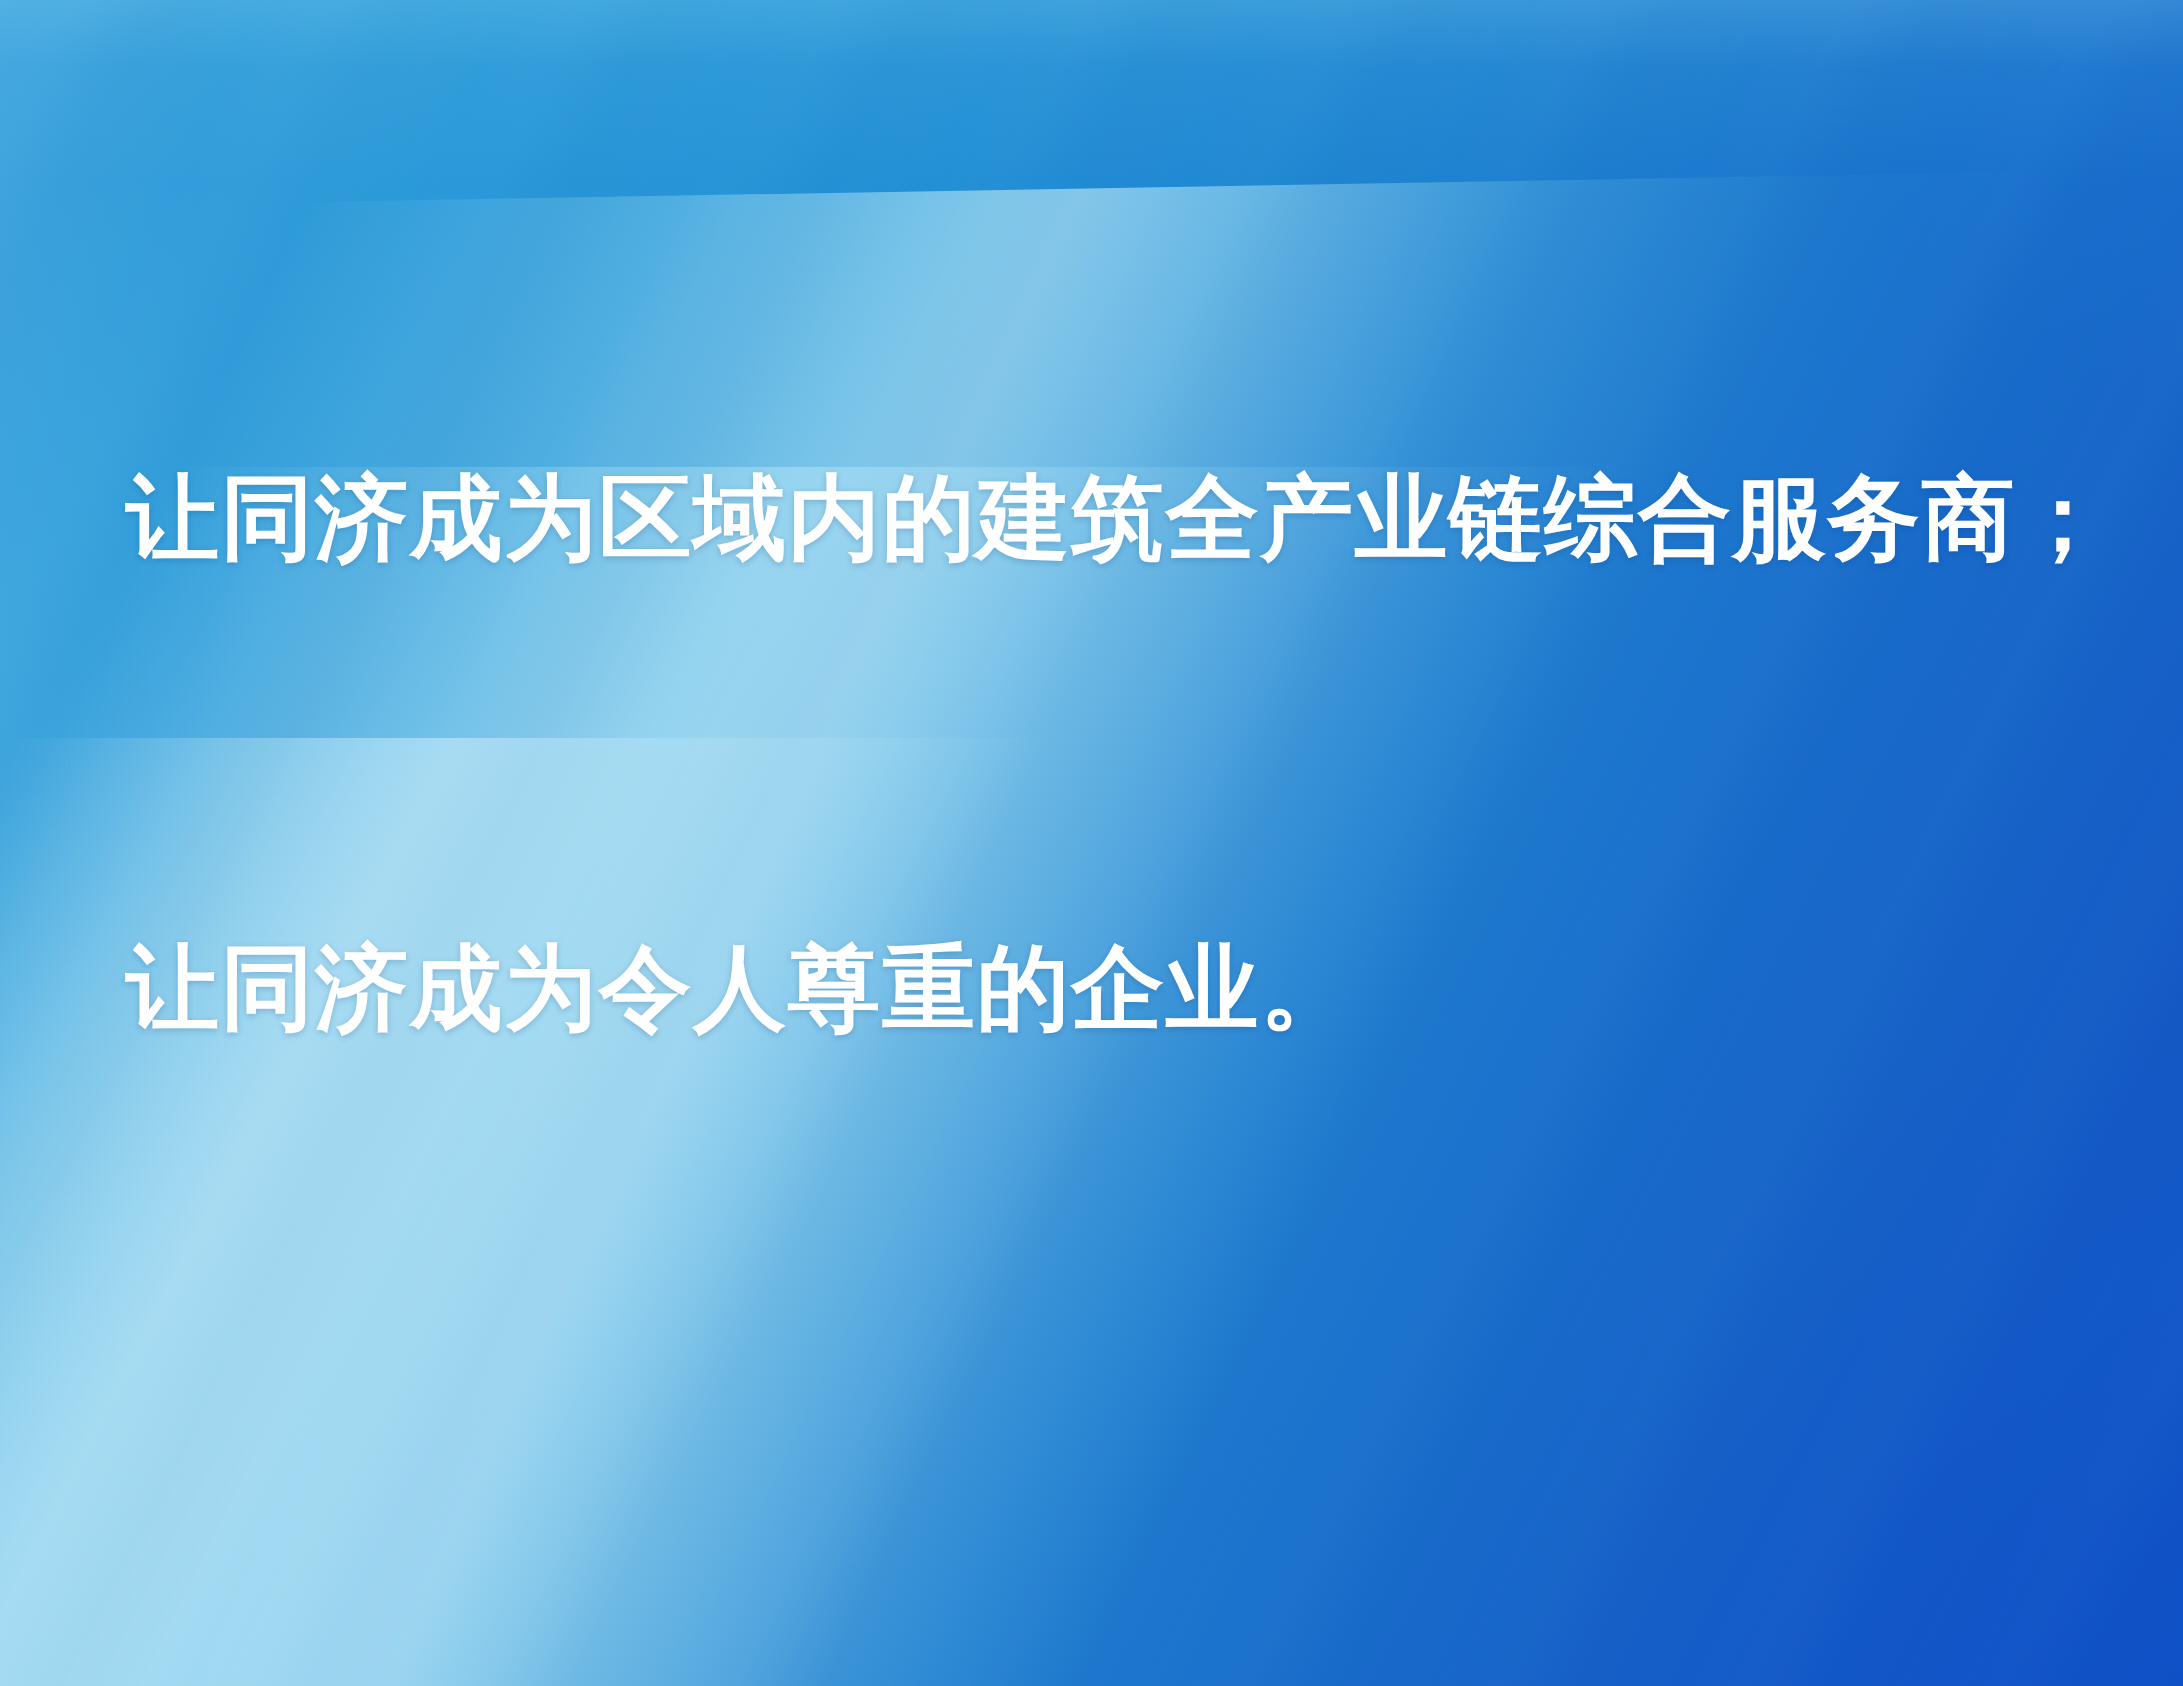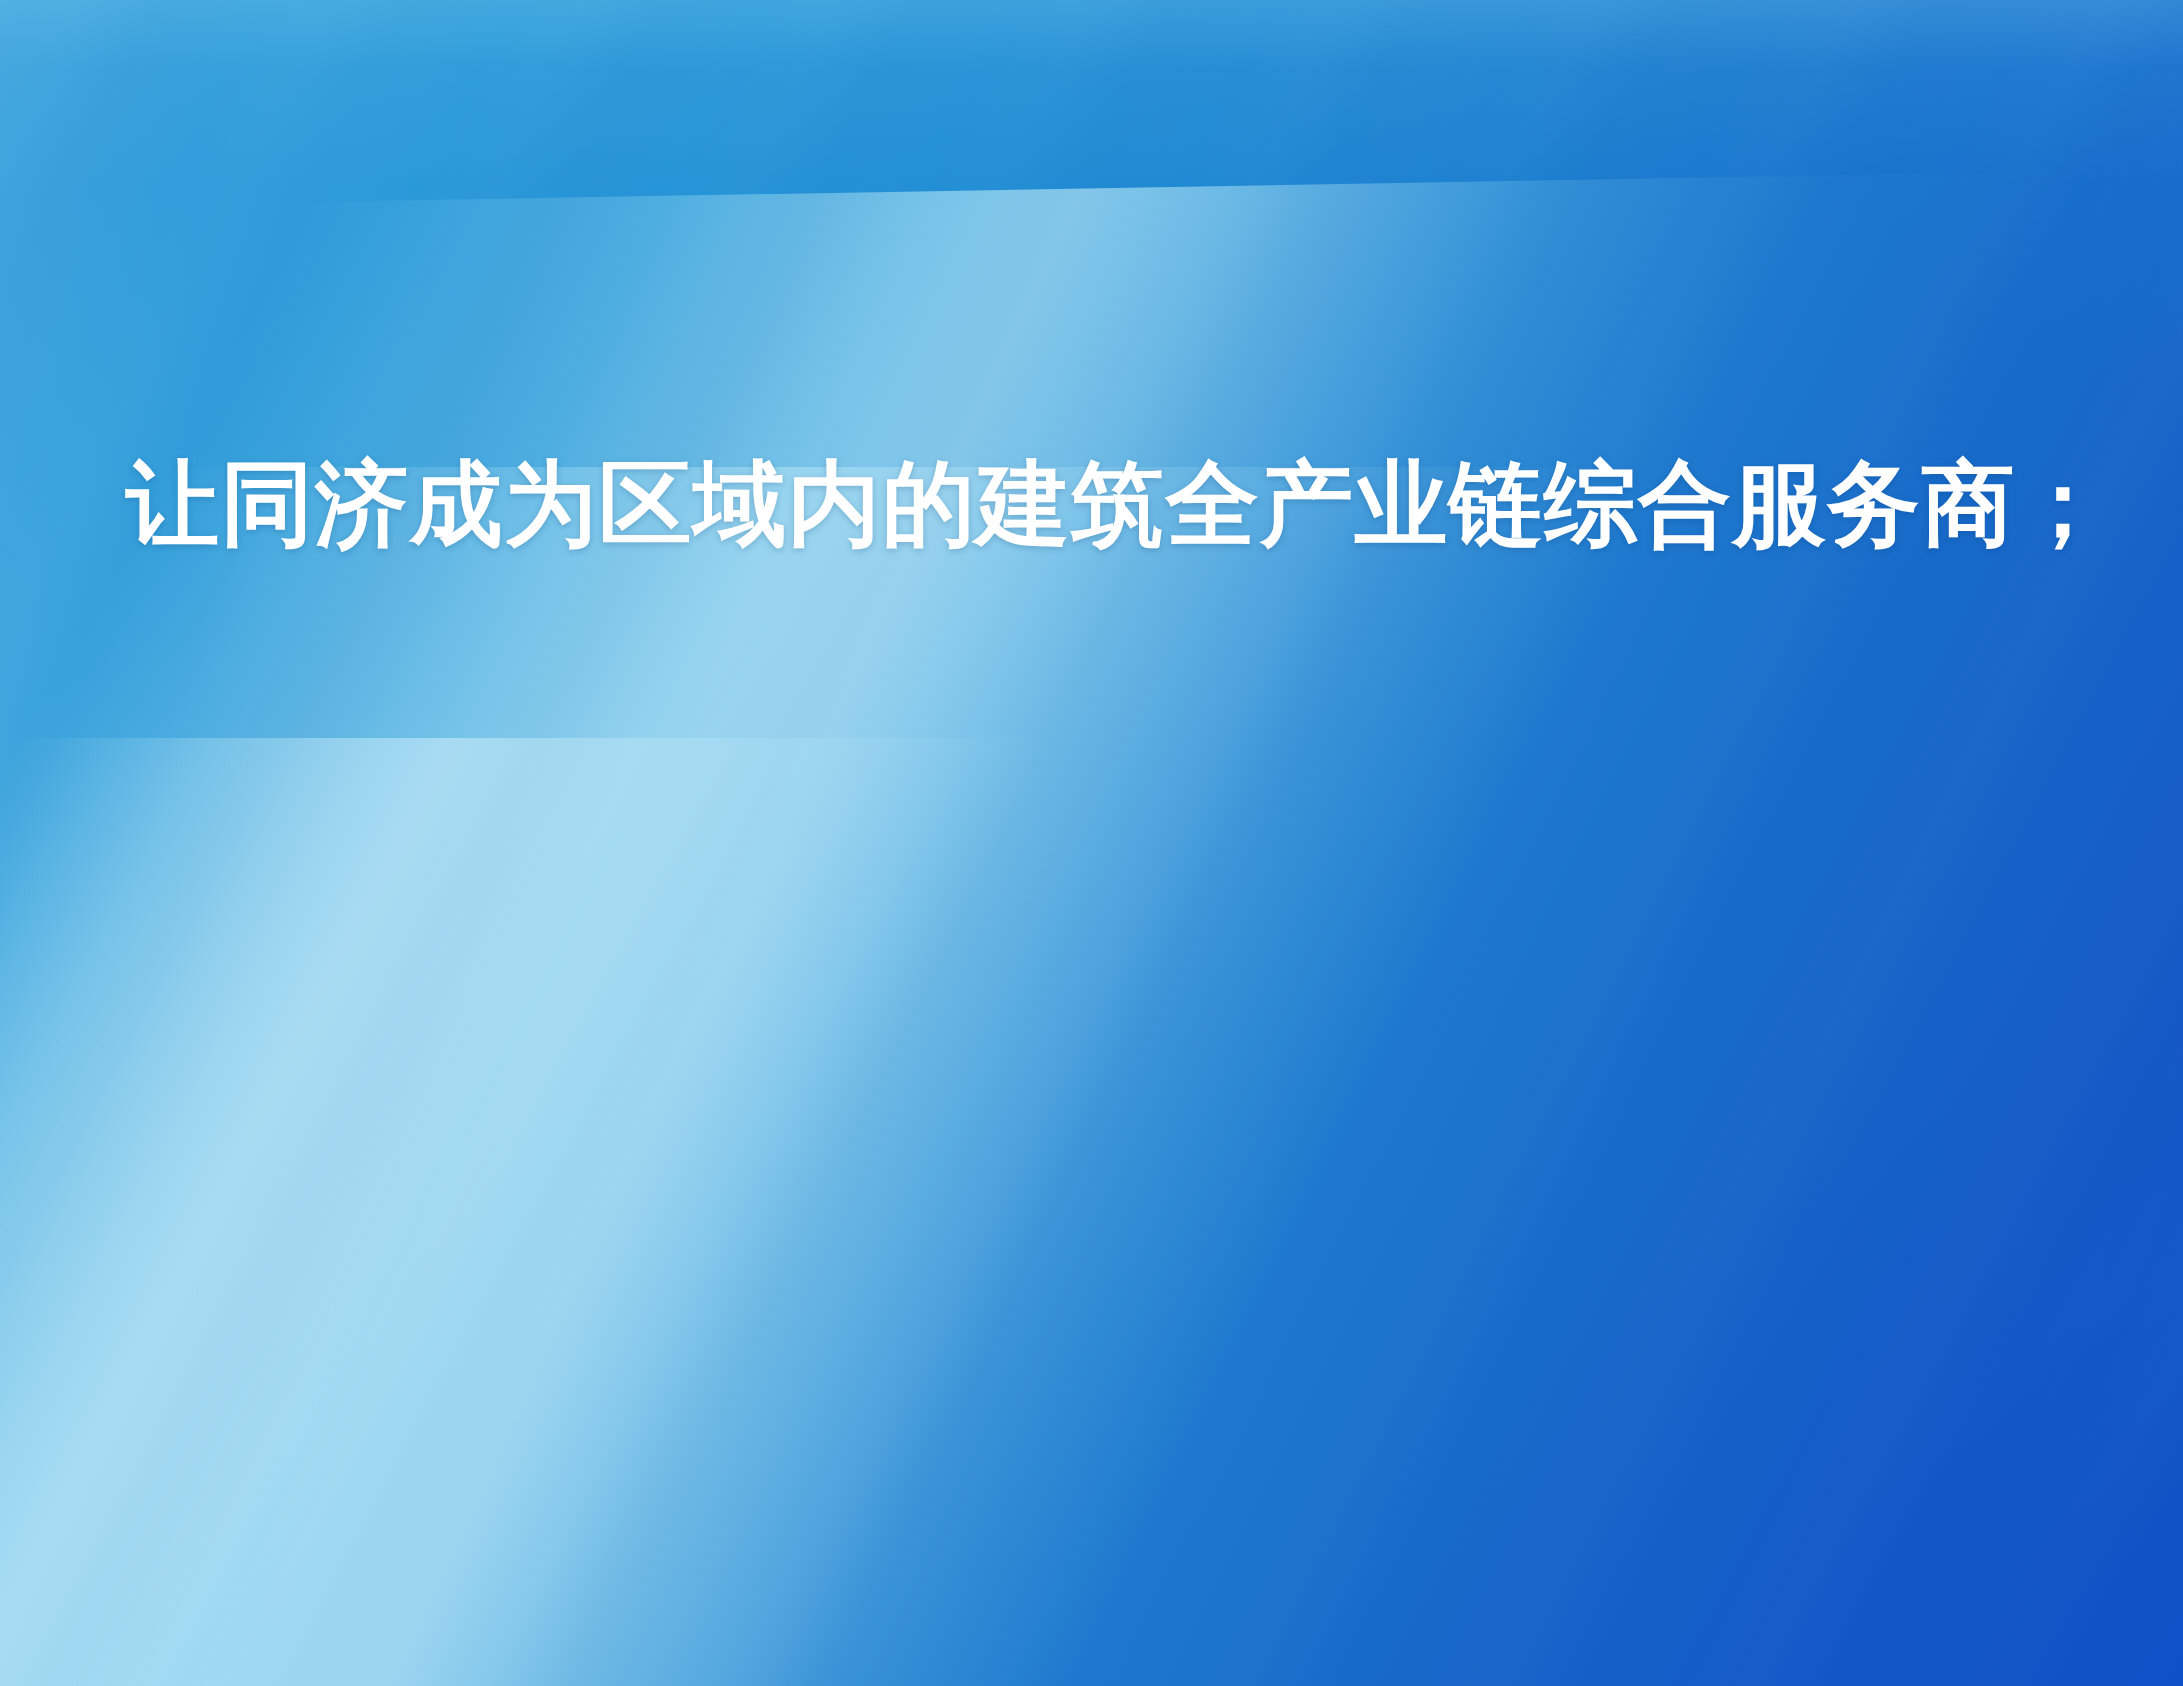--- a/index.html
+++ b/index.html
@@ -140,37 +140,38 @@
     left: 126px;
     white-space: nowrap;
     color: #ffffff;
     font-size: 93px;
     font-weight: bold;
     letter-spacing: 1.5px;
     line-height: 1;
     text-shadow: 0 2.3px 6.8px rgba(6,48,110,0.22);
   }
 
-  .vision-line.l1 { top: 457px; text-align: right; }
+  .vision-line.l1 { top: 471px; text-align: right; }
   .vision-line.l2 { top: 706px; }
   .vision-line.l3 { top: 941px; }
 </style>
 </head>
 <body>
 
 <div id="slide">
 
   <div class="bg-layer bg-base"></div>
   <div class="bg-layer bg-corner-tr"></div>
   <div class="bg-layer bg-corner-br"></div>
   <div class="bg-layer bg-streak-main"></div>
   <div class="bg-layer bg-streak-soft"></div>
   <div class="bg-layer bg-streak-core"></div>
   <div class="bg-layer bg-top-cyan"></div>
   <div class="bg-layer bg-left-lift"></div>
   <div class="bg-layer bg-texture"></div>
 
   <div id="content">
     <div class="vision-line l1">让同济成为区域内的建筑全产业链综合服务商；</div>
+    <div class="vision-line l3">让同济成为令人尊重的企业。</div>
   </div>
 
 </div>
 
 
 </body></html>

